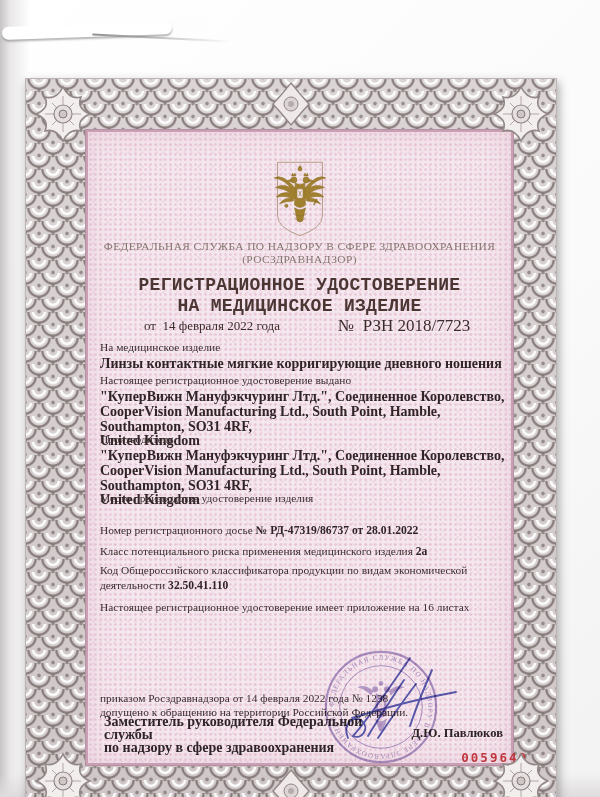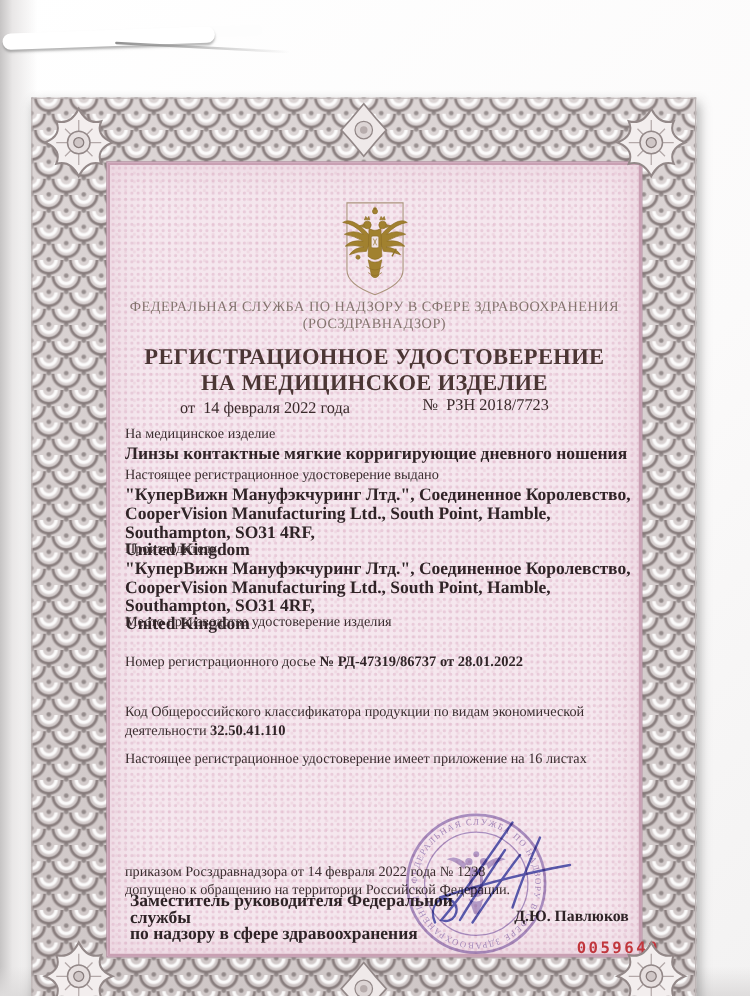--- a/index.html
+++ b/index.html
@@ -70,25 +70,25 @@
     background:linear-gradient(to right,#8f8f8f,rgba(200,200,200,0));
     transform:rotate(3deg);border-radius:2px;
   }
 
   
   .emblem{position:absolute;left:50%;top:28px;transform:translateX(-50%);width:68px;height:78px;}
 
   .authority{position:absolute;top:108px;left:0;right:0;text-align:center;
     color:#84746e;font-size:11.4px;line-height:13px;letter-spacing:.4px;}
   .title{position:absolute;top:143px;left:0;right:0;text-align:center;
-    color:#4b3634;font-weight:bold;font-size:18px;line-height:21px;letter-spacing:.3px;}
+    color:#4b3634;font-weight:bold;font-size:18px;line-height:21px;letter-spacing:.3px;font-family:Liberation Mono, monospace;}
   .dateline{position:absolute;top:184px;left:0;right:0;height:20px;
     color:#3b2b2c;font-weight:normal;}
   .dateline .date{position:absolute;left:56px;top:2px;font-size:13px;white-space:pre;}
-  .dateline .num{position:absolute;left:250px;top:0;font-size:13px;white-space:pre;}
+  .dateline .num{position:absolute;left:250px;top:0;font-size:17px;white-space:pre;}
 
   .body-text{position:absolute;left:12px;width:406px;color:#3a2d2f;font-size:11.4px;line-height:14px;}
   .body-text .value{display:block;font-weight:bold;color:#302427;font-size:14px;
     line-height:14.8px;margin-top:3px;white-space:pre-line;}
   .inline-line{position:absolute;left:12px;width:406px;color:#3a2d2f;font-size:11.4px;line-height:14.5px;}
   .inline-line b{color:#302427;font-size:11.6px;}
 
   .s1{top:208px;} .s2{top:241px;} .s3{top:300px;} .s4{top:359px;}
   .s5{top:391px;} .s6{top:412px;} .s7{top:431px;} .s8{top:468px;}
 
@@ -211,20 +211,24 @@
 
     <div class="body-text s4">
       <span class="label">Место производства удостоверение изделия</span>
     </div>
 
     <div class="inline-line s5">
       <span>Номер регистрационного досье</span>
       <b>№ РД-47319/86737 от 28.01.2022</b>
     </div>
 
+    <div class="inline-line s6">
+      <span>Класс потенциального риска применения медицинского изделия</span>
+      <b>2а</b>
+    </div>
 
     <div class="inline-line s7">
       <span>Код Общероссийского классификатора продукции по видам экономической деятельности</span>
       <b>32.50.41.110</b>
     </div>
 
     <div class="inline-line s8">
       <span>Настоящее регистрационное удостоверение имеет приложение на 16 листах</span>
     </div>
 

